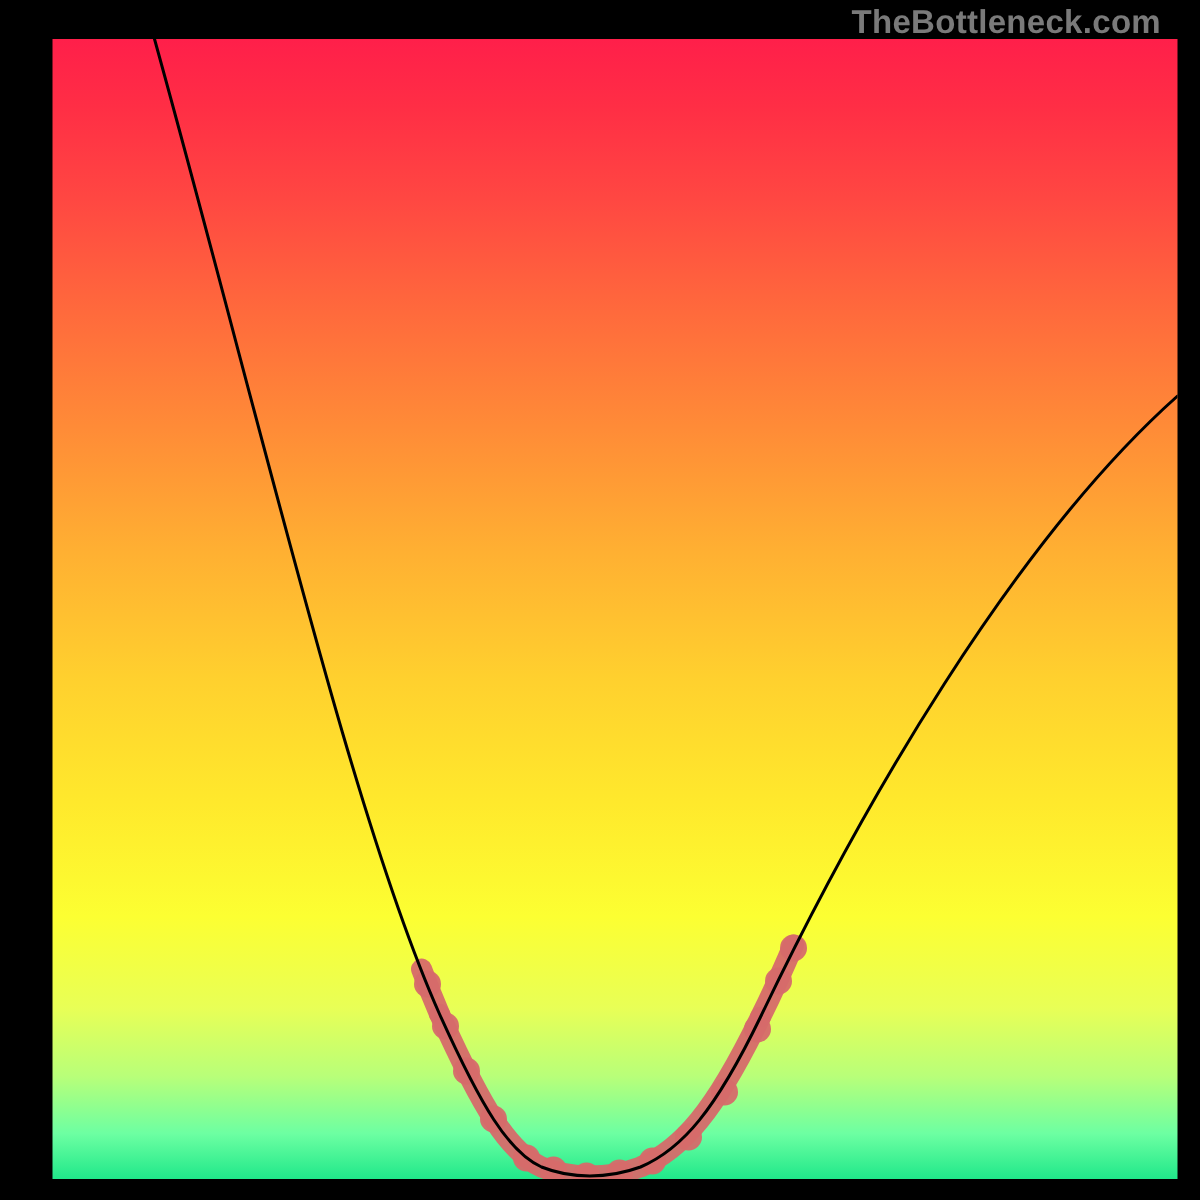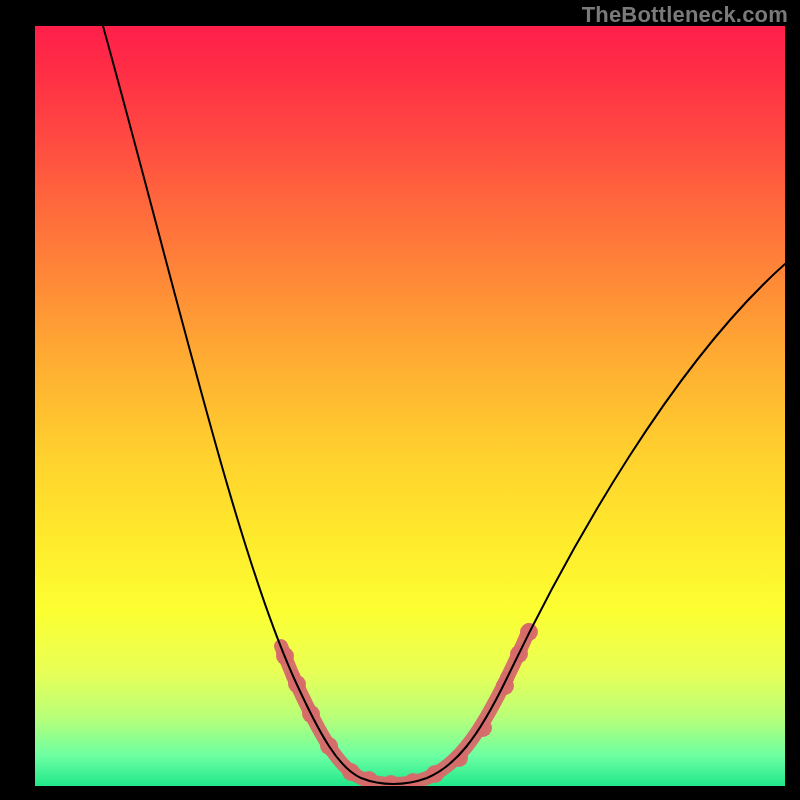--- a/index.html
+++ b/index.html
@@ -12,21 +12,21 @@
     font-family: Arial, Helvetica, sans-serif;
   }
   .chart-container {
     position: relative;
     width: 800px;
     height: 800px;
   }
   .watermark {
     position: absolute;
     top: 2px;
-    right: 12px;
+    right: 26px;
     color: #7a7a7a;
     font-size: 22px;
     font-weight: 600;
     letter-spacing: 0.2px;
     z-index: 10;
   }
   .plot-area {
     position: absolute;
     left: 35px;
     top: 26px;

